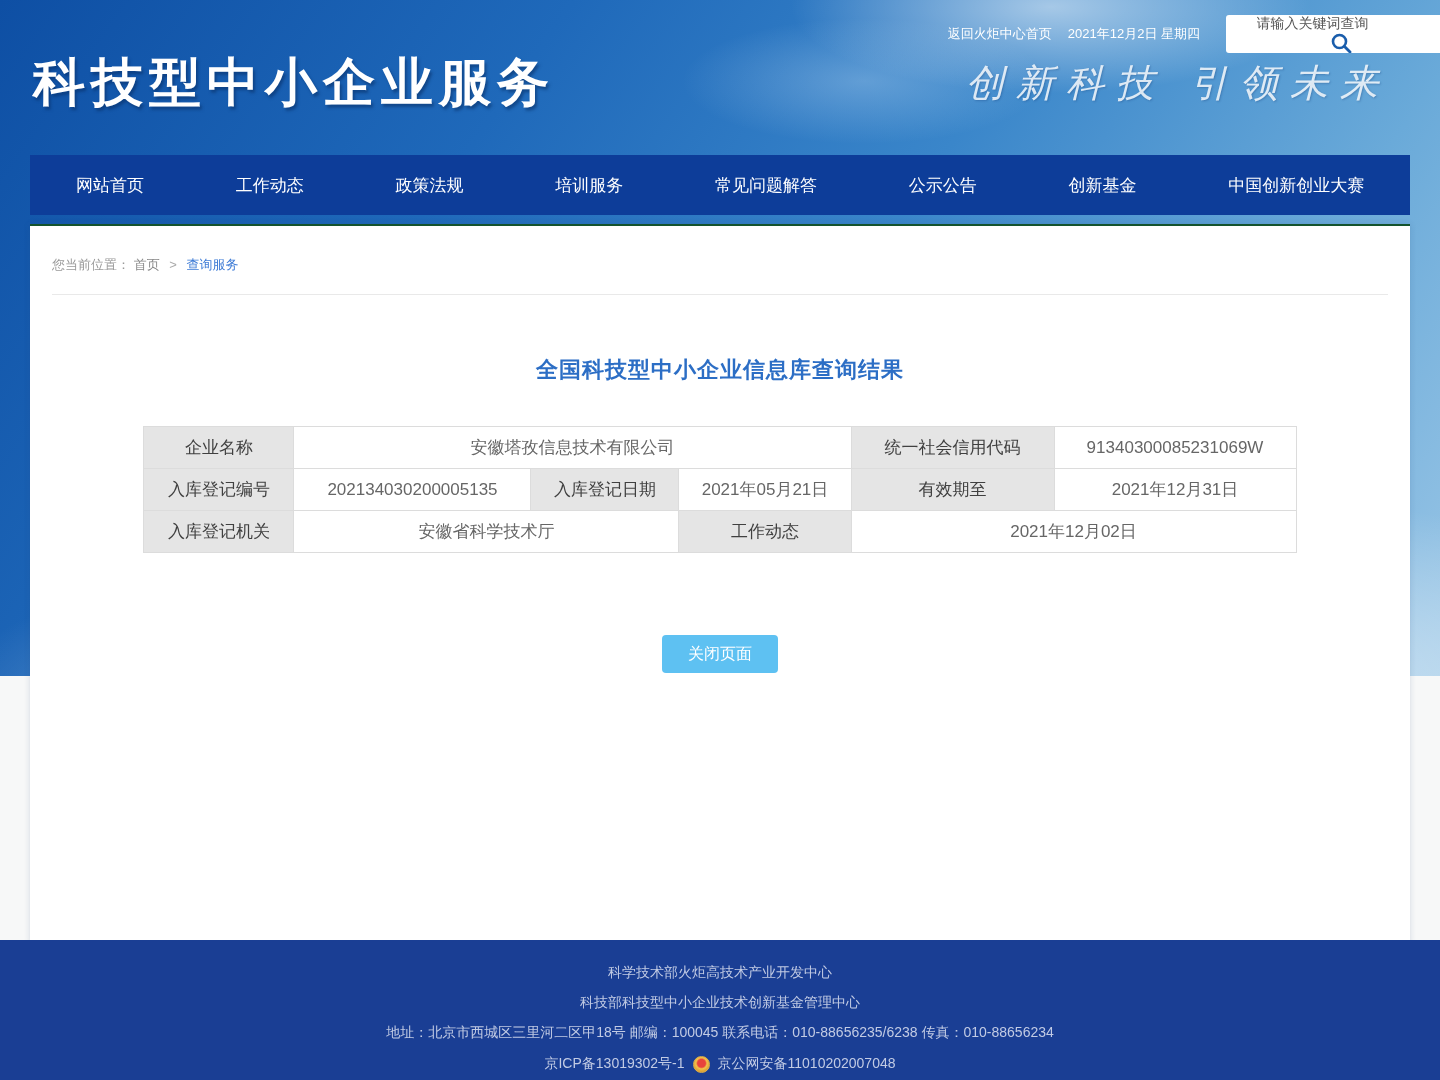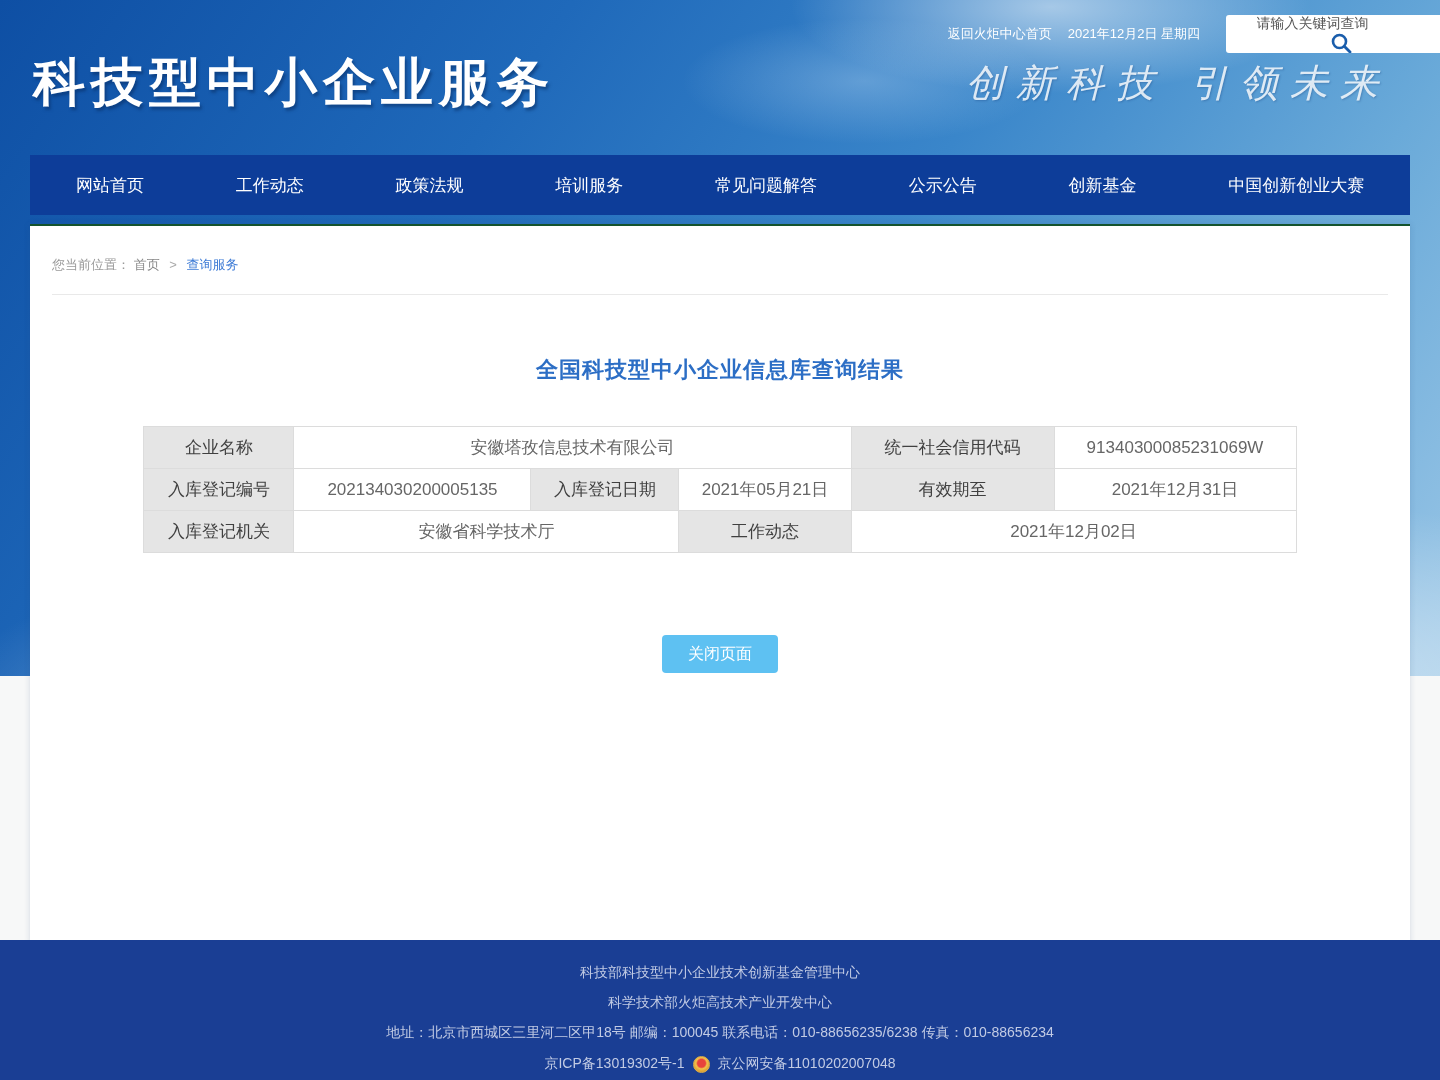--- a/index.html
+++ b/index.html
@@ -188,21 +188,21 @@
         <td class="value" colspan="2">2021年12月02日</td>
       </tr>
     </tbody>
   </table>
 
   <button class="close-btn">关闭页面</button>
 
 </div>
 
 <div class="footer">
+  <div class="f-line">科学技术部火炬高技术产业开发中心</div>
   <div class="f-line">科技部科技型中小企业技术创新基金管理中心</div>
-  <div class="f-line">科学技术部火炬高技术产业开发中心</div>
   <div class="f-line">地址：北京市西城区三里河二区甲18号 邮编：100045 联系电话：010-88656235/6238 传真：010-88656234</div>
   <div class="f-last">
     <span class="f-link">京ICP备13019302号-1</span>
     <span class="badge-icon"></span>
     <span class="f-link">京公网安备11010202007048</span>
   </div>
 </div>
 
 </body></html>

